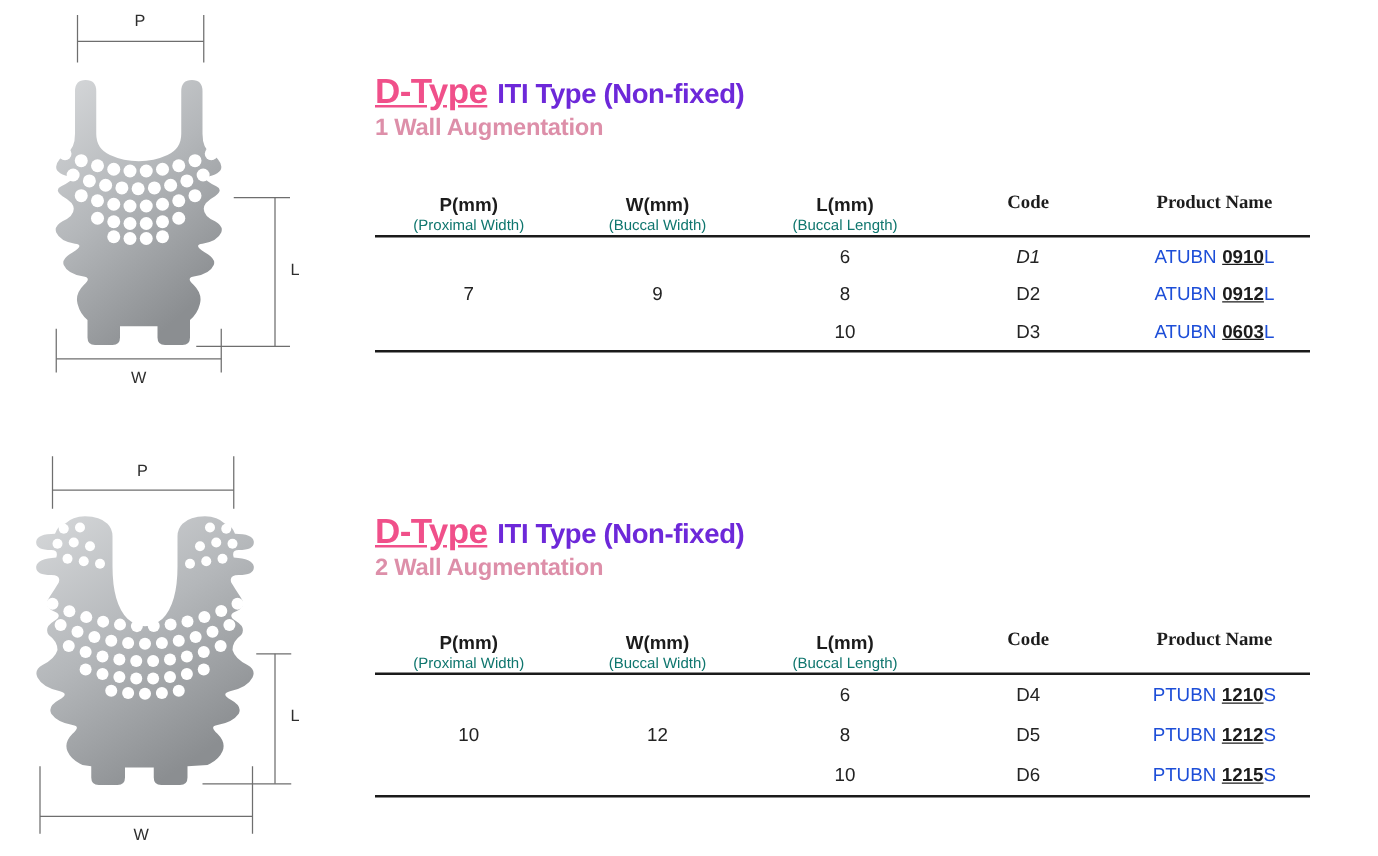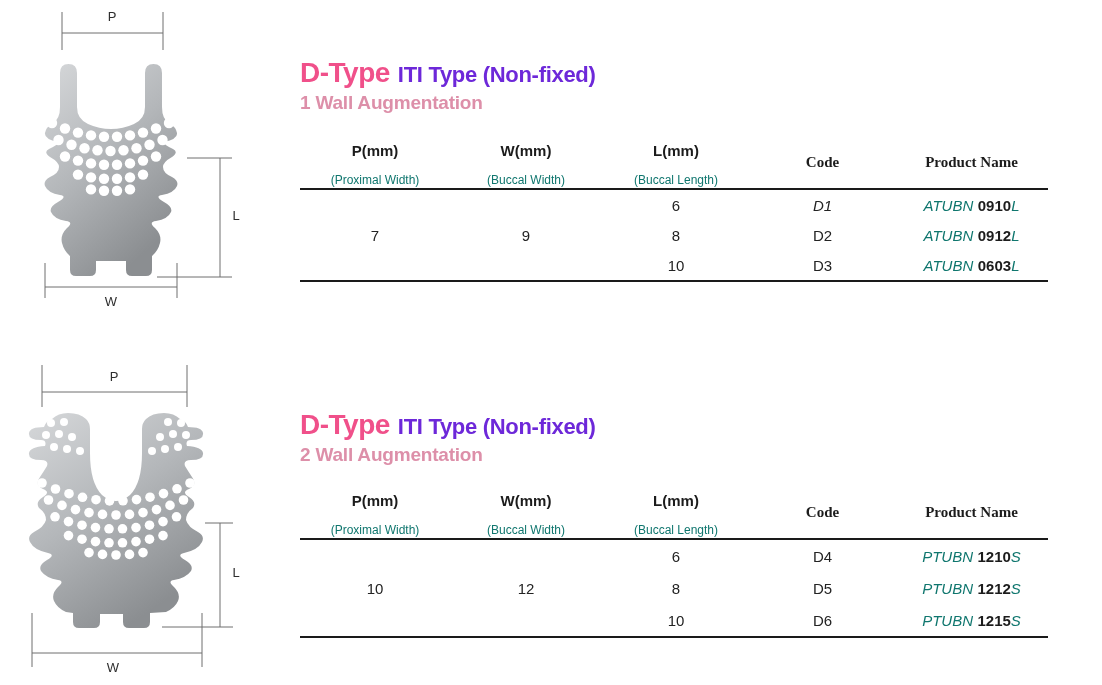--- a/index.html
+++ b/index.html
@@ -9,46 +9,46 @@
   }
   
   .diagram{position:absolute;margin:0;padding:0;}
   .diagram svg{display:block;}
   .dim-label{
     position:absolute;font-size:13px;color:#2e2e2e;text-align:center;line-height:14px;
   }
   
   .prod{position:absolute;left:300px;width:748px;}
   .sec-title{line-height:30px;white-space:nowrap;}
-  .title-main{font-size:28px;font-weight:bold;color:#F0508A;letter-spacing:-0.5px;}
+  .title-main{font-size:28px;font-weight:bold;color:#F0508A;letter-spacing:-0.5px;text-decoration:underline;}
   .title-type{font-size:22px;font-weight:bold;color:#6d28d9;margin-left:8px;letter-spacing:-0.3px;}
   .sec-subtitle{
     position:absolute;left:0;top:34px;font-size:19px;font-weight:bold;color:#DD8FA9;
     letter-spacing:-0.2px;white-space:nowrap;
   }
   .ptable{position:absolute;left:0;width:748px;}
   .s1 .ptable{top:78px;}
   .s2 .ptable{top:76px;}
   .thead{display:grid;grid-template-columns:150px 152px 148px 145px 153px;height:52px;}
-  .th{display:flex;flex-direction:column;align-items:center;justify-content:space-between;padding-top:6px;}
+  .th{display:flex;flex-direction:column;align-items:center;justify-content:flex-end;padding-top:6px;}
   .th.center{justify-content:center;padding-top:0;font-family:Liberation Serif, serif;}
   .th-label{font-size:15px;font-weight:bold;color:#1c1c1c;line-height:17px;}
   .th-sub{font-size:12px;color:#0f766e;line-height:15px;}
   .th-sub:empty{display:none;}
   .tbody{
     display:grid;grid-template-columns:150px 152px 148px 145px 153px;
     border-top:2px solid #1a1a1a;border-bottom:2px solid #1a1a1a;
   }
   .s1 .tbody{grid-auto-rows:30px;}
   .s2 .tbody{grid-auto-rows:32px;}
   .td{display:flex;align-items:center;justify-content:center;font-size:15px;color:#232323;}
   .td.span-col{grid-row:1 / span 3;}
-  .pfx,.sfx{color:#0f766e;font-style:italic;}
+  .pfx,.sfx{color:#1d4ed8;}
   .pfx{margin-right:0.30em;}
-  .mid{font-weight:bold;color:#1c1c1c;}
+  .mid{font-weight:bold;color:#1c1c1c;text-decoration:underline;}
   .dimline{stroke:#6e6e6e;stroke-width:1;}
 </style>
 </head>
 <body>
 
 <div class="page">
 
   <figure class="diagram" style="left:20px;top:5px;width:240px;height:310px;">
     <svg width="240" height="310" viewBox="0 0 240 310">
       <defs>

